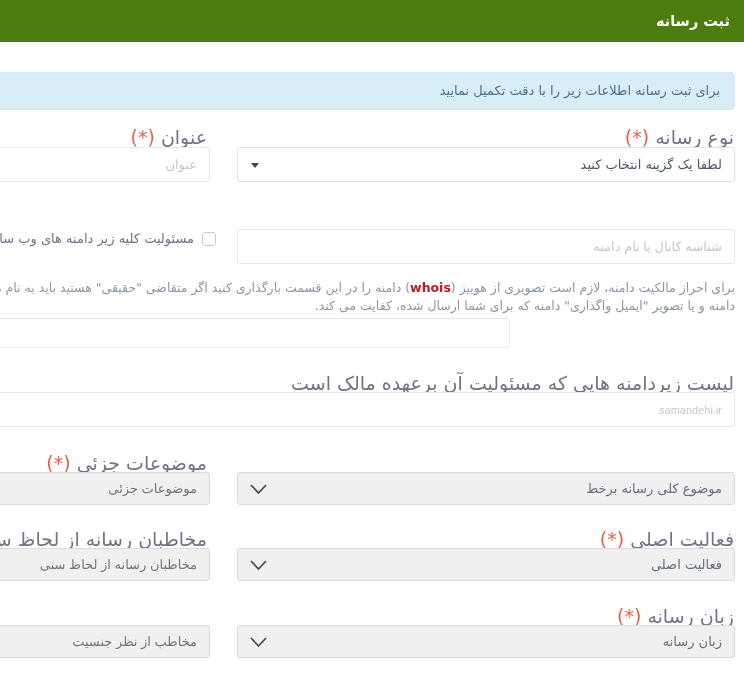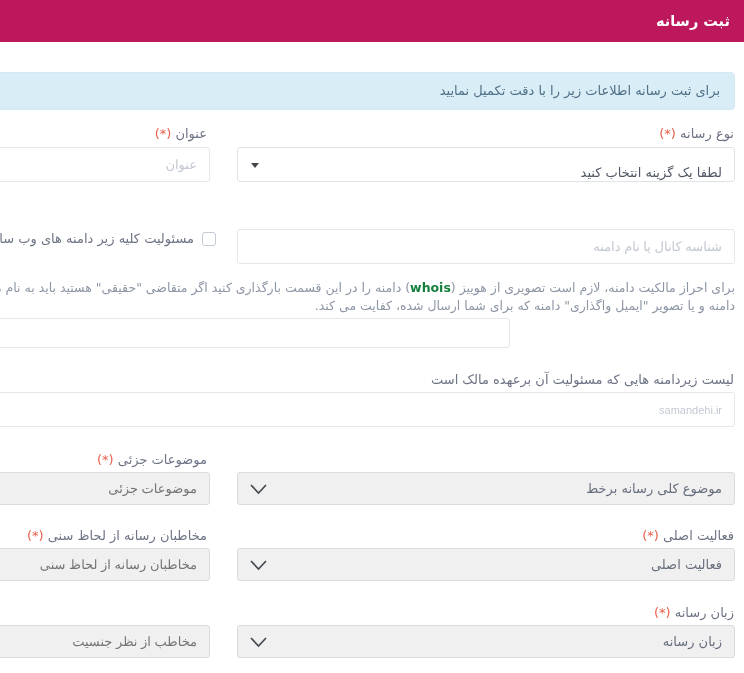--- a/index.html
+++ b/index.html
@@ -1,37 +1,37 @@
 <!DOCTYPE html>
 <html lang="fa" dir="rtl"><head>
 <meta charset="utf-8">
 <style>
   * { margin:0; padding:0; box-sizing:border-box; }
   html,body { width:744px; height:673px; overflow:hidden; background:#fff;
               font-family:"DejaVu Sans", sans-serif; }
   .page { position:relative; width:744px; height:673px; direction:rtl; }
 
   .topbar { position:absolute; top:0; left:0; width:744px; height:42px;
-            background:#be185d; display:flex; align-items:center; }
+            background:#4d7c0f; display:flex; align-items:center; }
   .topbar .title { color:#ffffff; font-size:14.5px; font-weight:bold;
                    padding-right:14px; }
 
   .content { position:absolute; top:0; right:9px; width:1023px; height:673px; }
 
   .alert-info { position:absolute; top:72px; right:0; width:100%; height:38px;
                 background:#d9edf7; border:1px solid #d3eaf5; border-radius:4px;
                 color:#4f7086; font-size:13px; line-height:36px;
                 padding:0 14px; text-align:right; }
 
-  .lbl { position:absolute; font-size:13px; color:#6e7485; white-space:nowrap; }
+  .lbl { position:absolute; font-size:19px; color:#6e7485; white-space:nowrap; }
   .req { color:#e8604c; }
 
   .field { position:absolute; height:35px; border-radius:3px; font-size:13px; }
   .white-select { background:#fff; border:1px solid #dfe2e7; color:#4f5664;
-                  line-height:33px; padding:8px 12px; text-align:right; }
+                  line-height:33px; padding:0 12px; text-align:right; }
   .white-input  { background:#fff; border:1px solid #e4e7ec; color:#4f5664;
                   padding:0 12px; text-align:right; direction:rtl; width:498px; }
   .white-input::placeholder { color:#c3c8d2; opacity:1; }
   .gray-select { background:#f0f0f1; border:1px solid #d9dbde; color:#676e7c;
                  height:33px; line-height:31px; padding:0 12px; text-align:right; }
   .gray-input  { background:#f0f0f1; border:1px solid #d9dbde; color:#9aa0ad;
                  height:33px; padding:0 12px; text-align:right; direction:rtl; width:498px; }
 
   .caret-down { position:absolute; left:13px; top:15px; width:0; height:0;
                 border-left:4.5px solid transparent; border-right:4.5px solid transparent;
@@ -40,21 +40,21 @@
 
   .chk-row { position:absolute; display:flex; align-items:center; direction:rtl;
              white-space:nowrap; }
   .chk-box { width:14px; height:14px; background:#fff; border:1px solid #c6ccd6;
              border-radius:3px; margin-left:8px; flex:0 0 auto; }
   .chk-row .chk-label { font-size:13px; color:#6e7485; }
 
   .para { position:absolute; top:279px; right:0; width:100%; text-align:right;
           font-size:12.5px; color:#8d96a5; line-height:18px; }
   .para .pline { white-space:nowrap; direction:rtl; }
-  .para b { color:#15803d; font-weight:bold;text-align:center; }
+  .para b { color:#b91c1c; font-weight:bold;text-align:center; }
 
   .latin-ph::placeholder { font-size:11px; color:#c3c8d2; }
 </style>
 </head>
 <body>
 
 <div class="page">
 
   <div class="topbar">
     <div class="title">ثبت رسانه</div>

